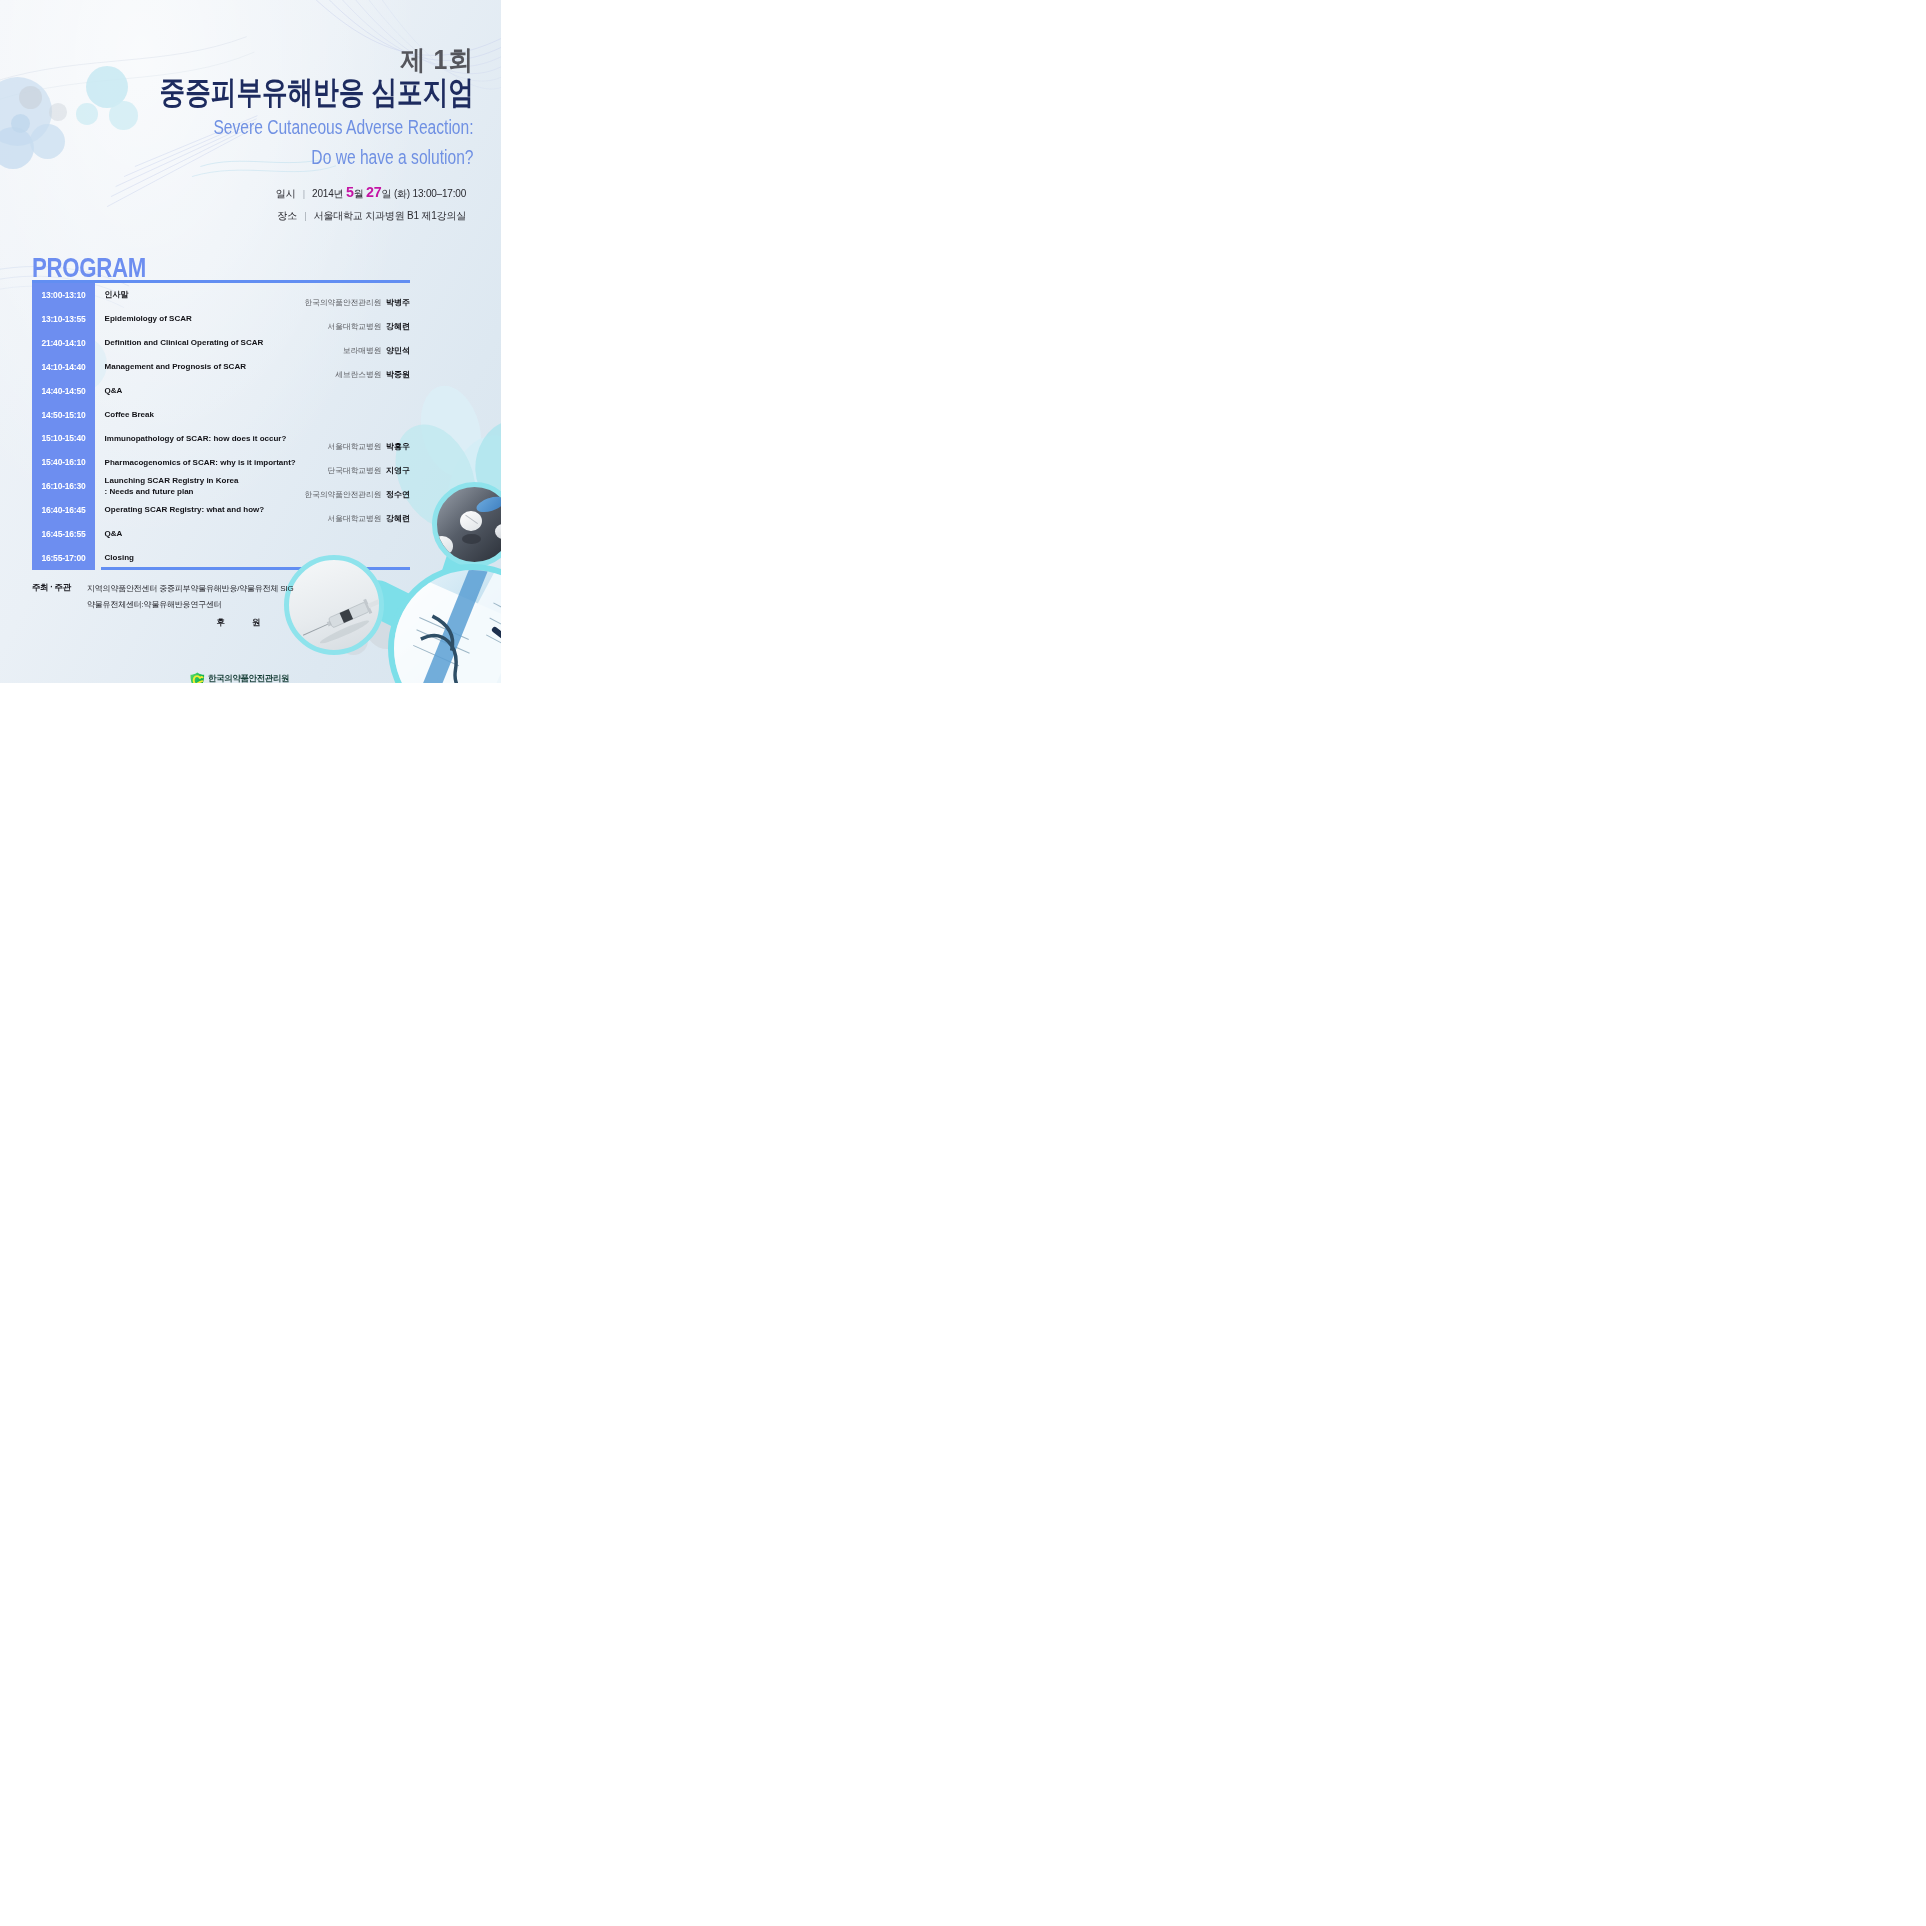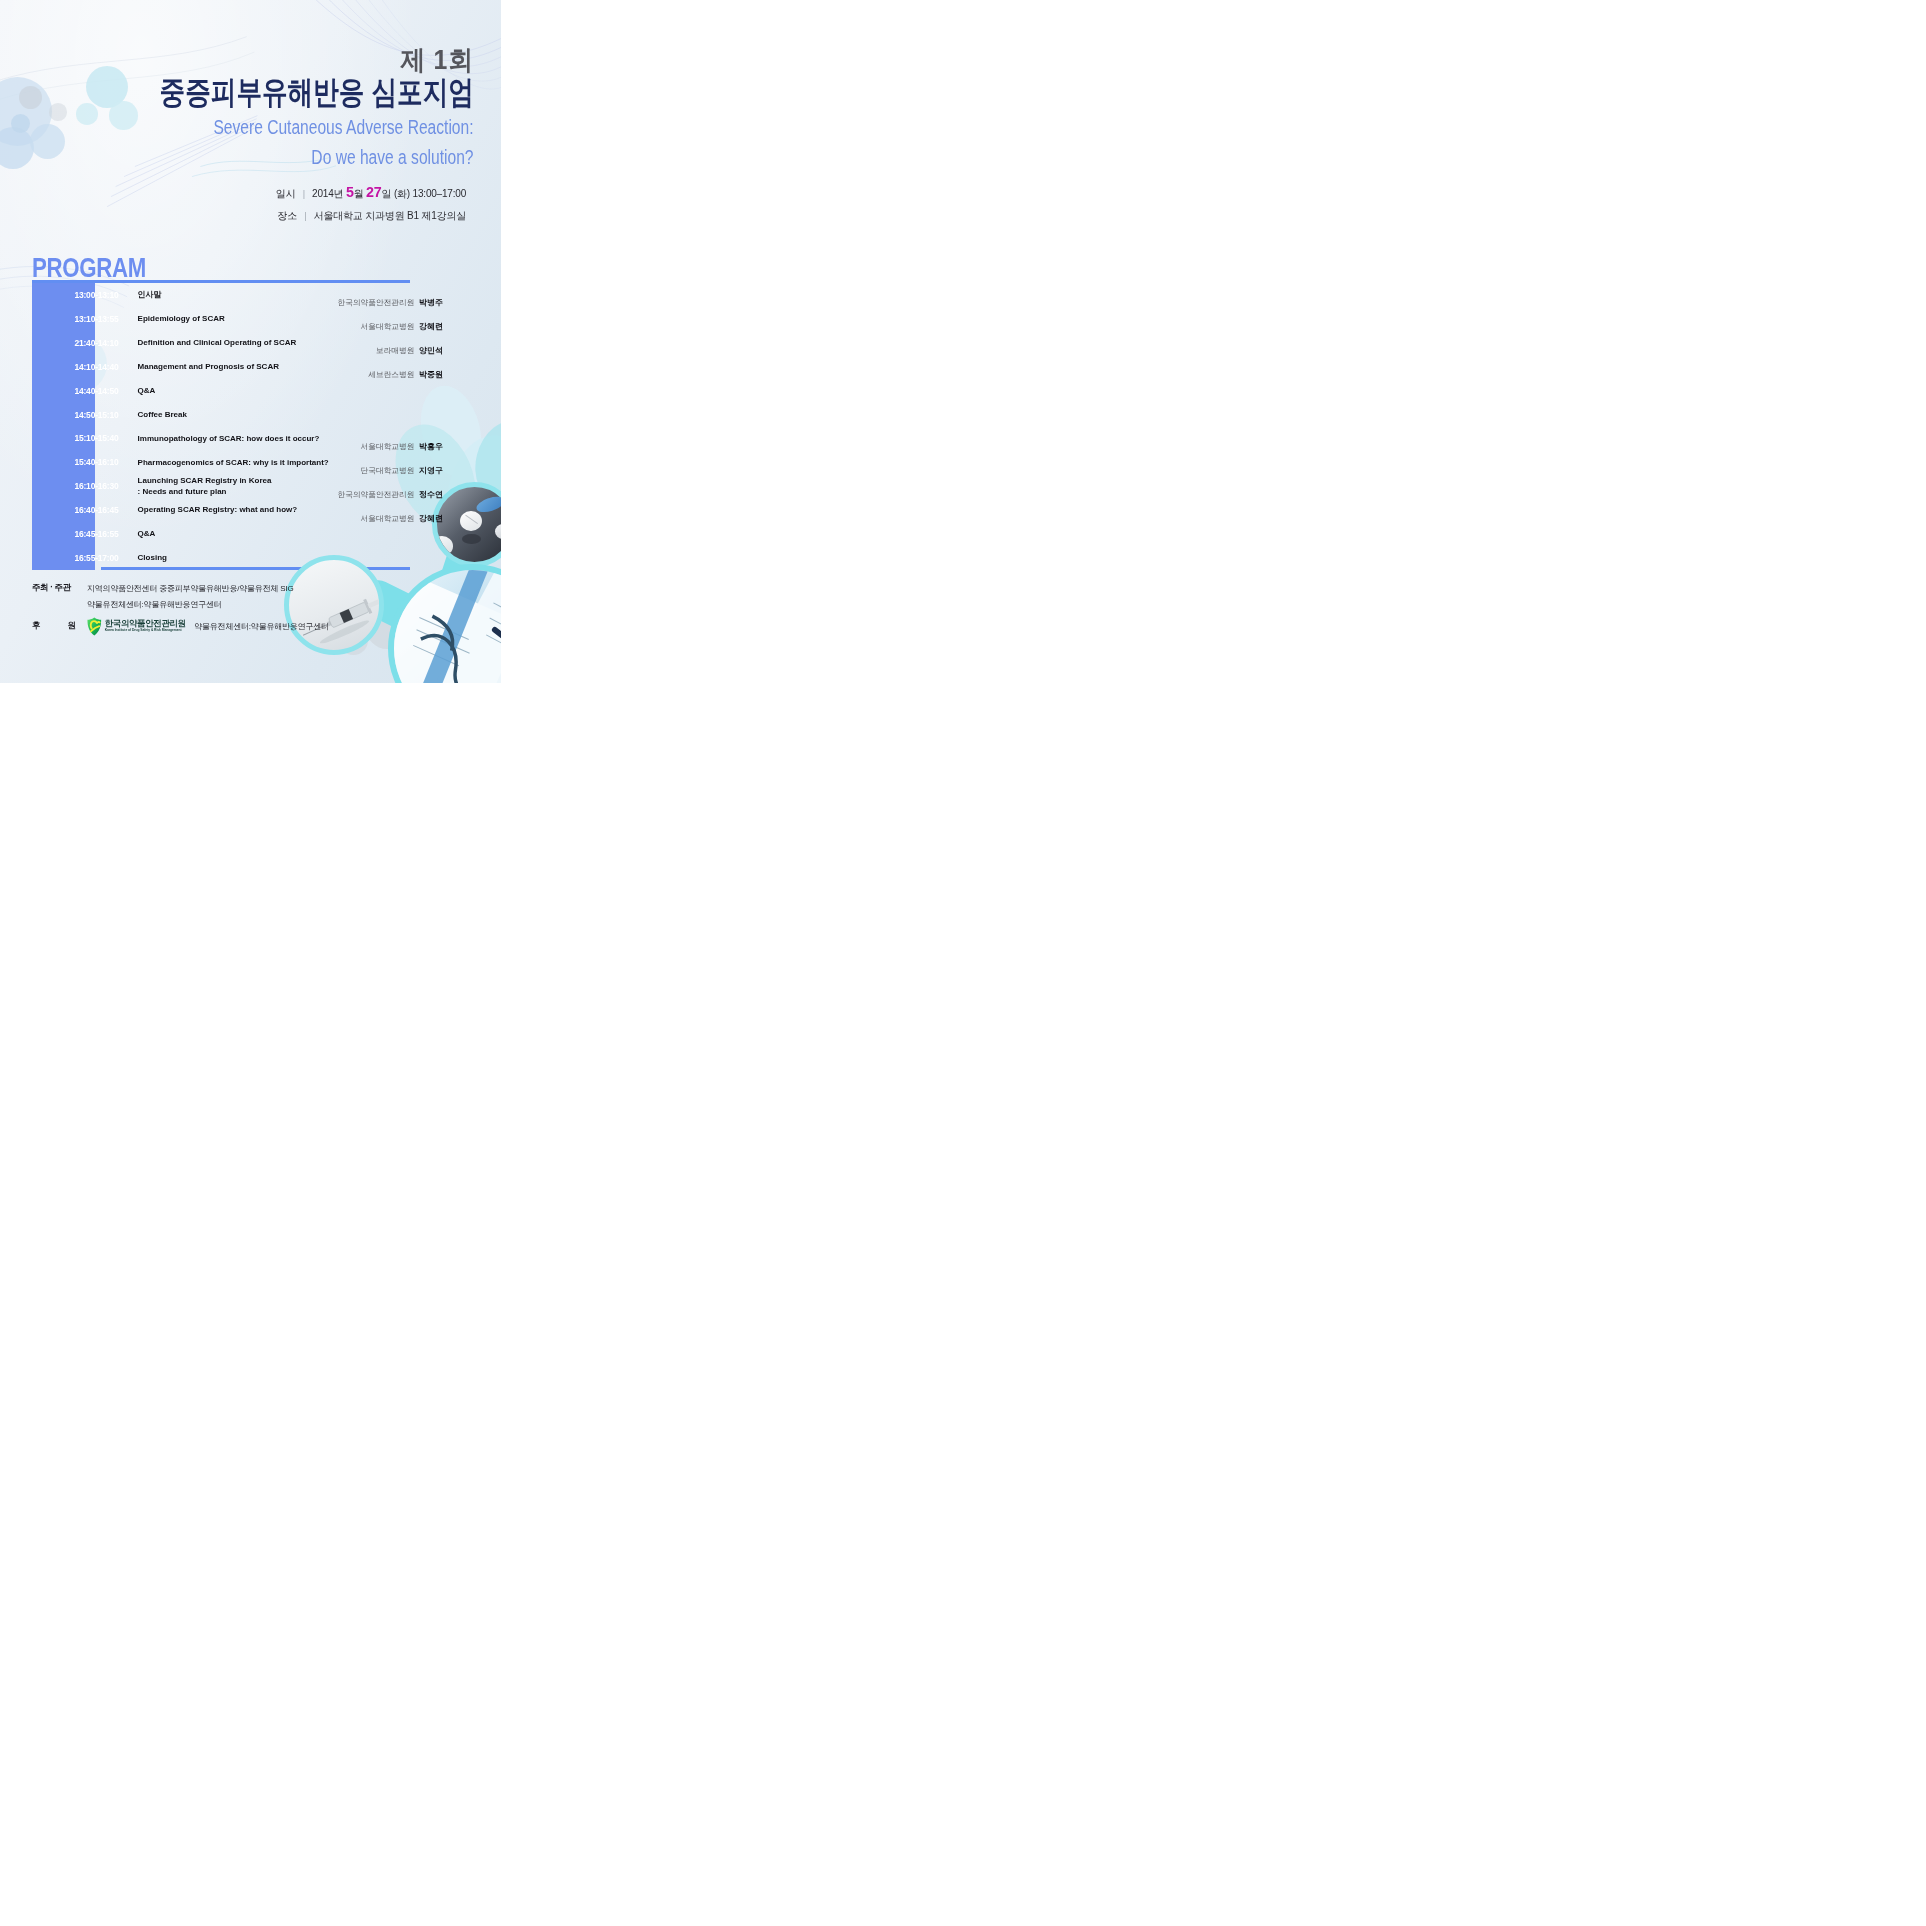--- a/index.html
+++ b/index.html
@@ -39,21 +39,21 @@
   .info-value{font-size:10px;color:#2a2a30;letter-spacing:-0.2px;}
   .magenta-num{font-size:14.3px;font-weight:bold;color:#c414a4;line-height:7.7px;}
   
   .program-title{
     position:absolute;left:32px;top:257px;font-size:28.5px;line-height:21.6px;font-weight:bold;
     color:#6d8ef0;letter-spacing:-0.4px;transform:scaleX(.78);transform-origin:left center;white-space:nowrap;
   }
   .program-underline{position:absolute;left:32px;top:280px;width:378px;height:2.7px;background:#628ef2;}
   .table{position:absolute;left:32px;top:283px;width:378px;height:287px;}
   .time-col{position:absolute;left:0;top:0;width:63px;height:287px;background:#6d8ef0;}
-  .rows{position:absolute;left:0;top:0;width:100%;height:100%;display:flex;flex-direction:column;padding-left:33px;}
+  .rows{position:absolute;left:0;top:0;width:100%;height:100%;display:flex;flex-direction:column;}
   .prow{flex:1;display:flex;align-items:center;position:relative;}
   .ptime{
     width:63px;flex:0 0 63px;text-align:center;color:#ffffff;font-weight:bold;
     font-size:8.5px;letter-spacing:-0.2px;position:relative;z-index:2;
   }
   .pcontent{flex:1;display:flex;align-items:center;padding-left:9.6px;position:relative;z-index:2;}
   .ptitle-wrap{display:flex;flex-direction:column;justify-content:center;}
   .ptitle{font-size:8px;font-weight:bold;color:#121217;line-height:11.6px;white-space:nowrap;}
   .ptitle2{font-size:8px;font-weight:bold;color:#121217;line-height:11.6px;white-space:nowrap;}
   .ptitle2:empty{display:none;}
@@ -61,21 +61,21 @@
   .paffil{font-size:7.7px;color:#57585d;margin-right:4.6px;}
   .pname{font-size:8px;font-weight:bold;color:#0f0f14;margin-top:16px;}
   .paffil:empty,.pname:empty{display:none;}
   .bottom-underline{position:absolute;left:69px;bottom:0px;width:309px;height:2.7px;background:#628ef2;}
   
   .footer{position:absolute;left:32px;top:582px;width:424px;z-index:6;}
   .f-row{display:flex;align-items:flex-end;margin-bottom:4.6px;}
   .f-label{width:55px;flex:0 0 55px;font-size:8.5px;font-weight:bold;color:#1b1b21;white-space:pre;letter-spacing:-0.4px;}
   .f-value{font-size:8px;color:#1f1f25;letter-spacing:-0.2px;white-space:nowrap;}
   .f-row2{margin-left:55px;margin-bottom:7px;}
-  .sponsor-row{display:flex;align-items:center;}
+  .sponsor-row{display:flex;align-items:center;flex-direction:column;}
   .logo{display:flex;align-items:center;margin-right:8.5px;}
   .logo-text{display:flex;flex-direction:column;margin-left:3.1px;}
   .logo-ko{font-size:8.5px;font-weight:bold;color:#183f38;letter-spacing:-0.4px;line-height:9.2px;white-space:nowrap;}
   .logo-en{font-size:3.3px;font-weight:bold;color:#183f38;letter-spacing:-0.04px;line-height:4.6px;white-space:nowrap;}
   .sponsor-text{font-size:8px;color:#1f1f25;letter-spacing:-0.2px;white-space:nowrap;}
   
   .cluster{position:absolute;left:0;top:0;width:100%;height:100%;pointer-events:none;}
   .teal{background:#7ddfe9;}
   .photo-circle{position:absolute;border-radius:50%;overflow:hidden;box-sizing:border-box;}
   .pills{

